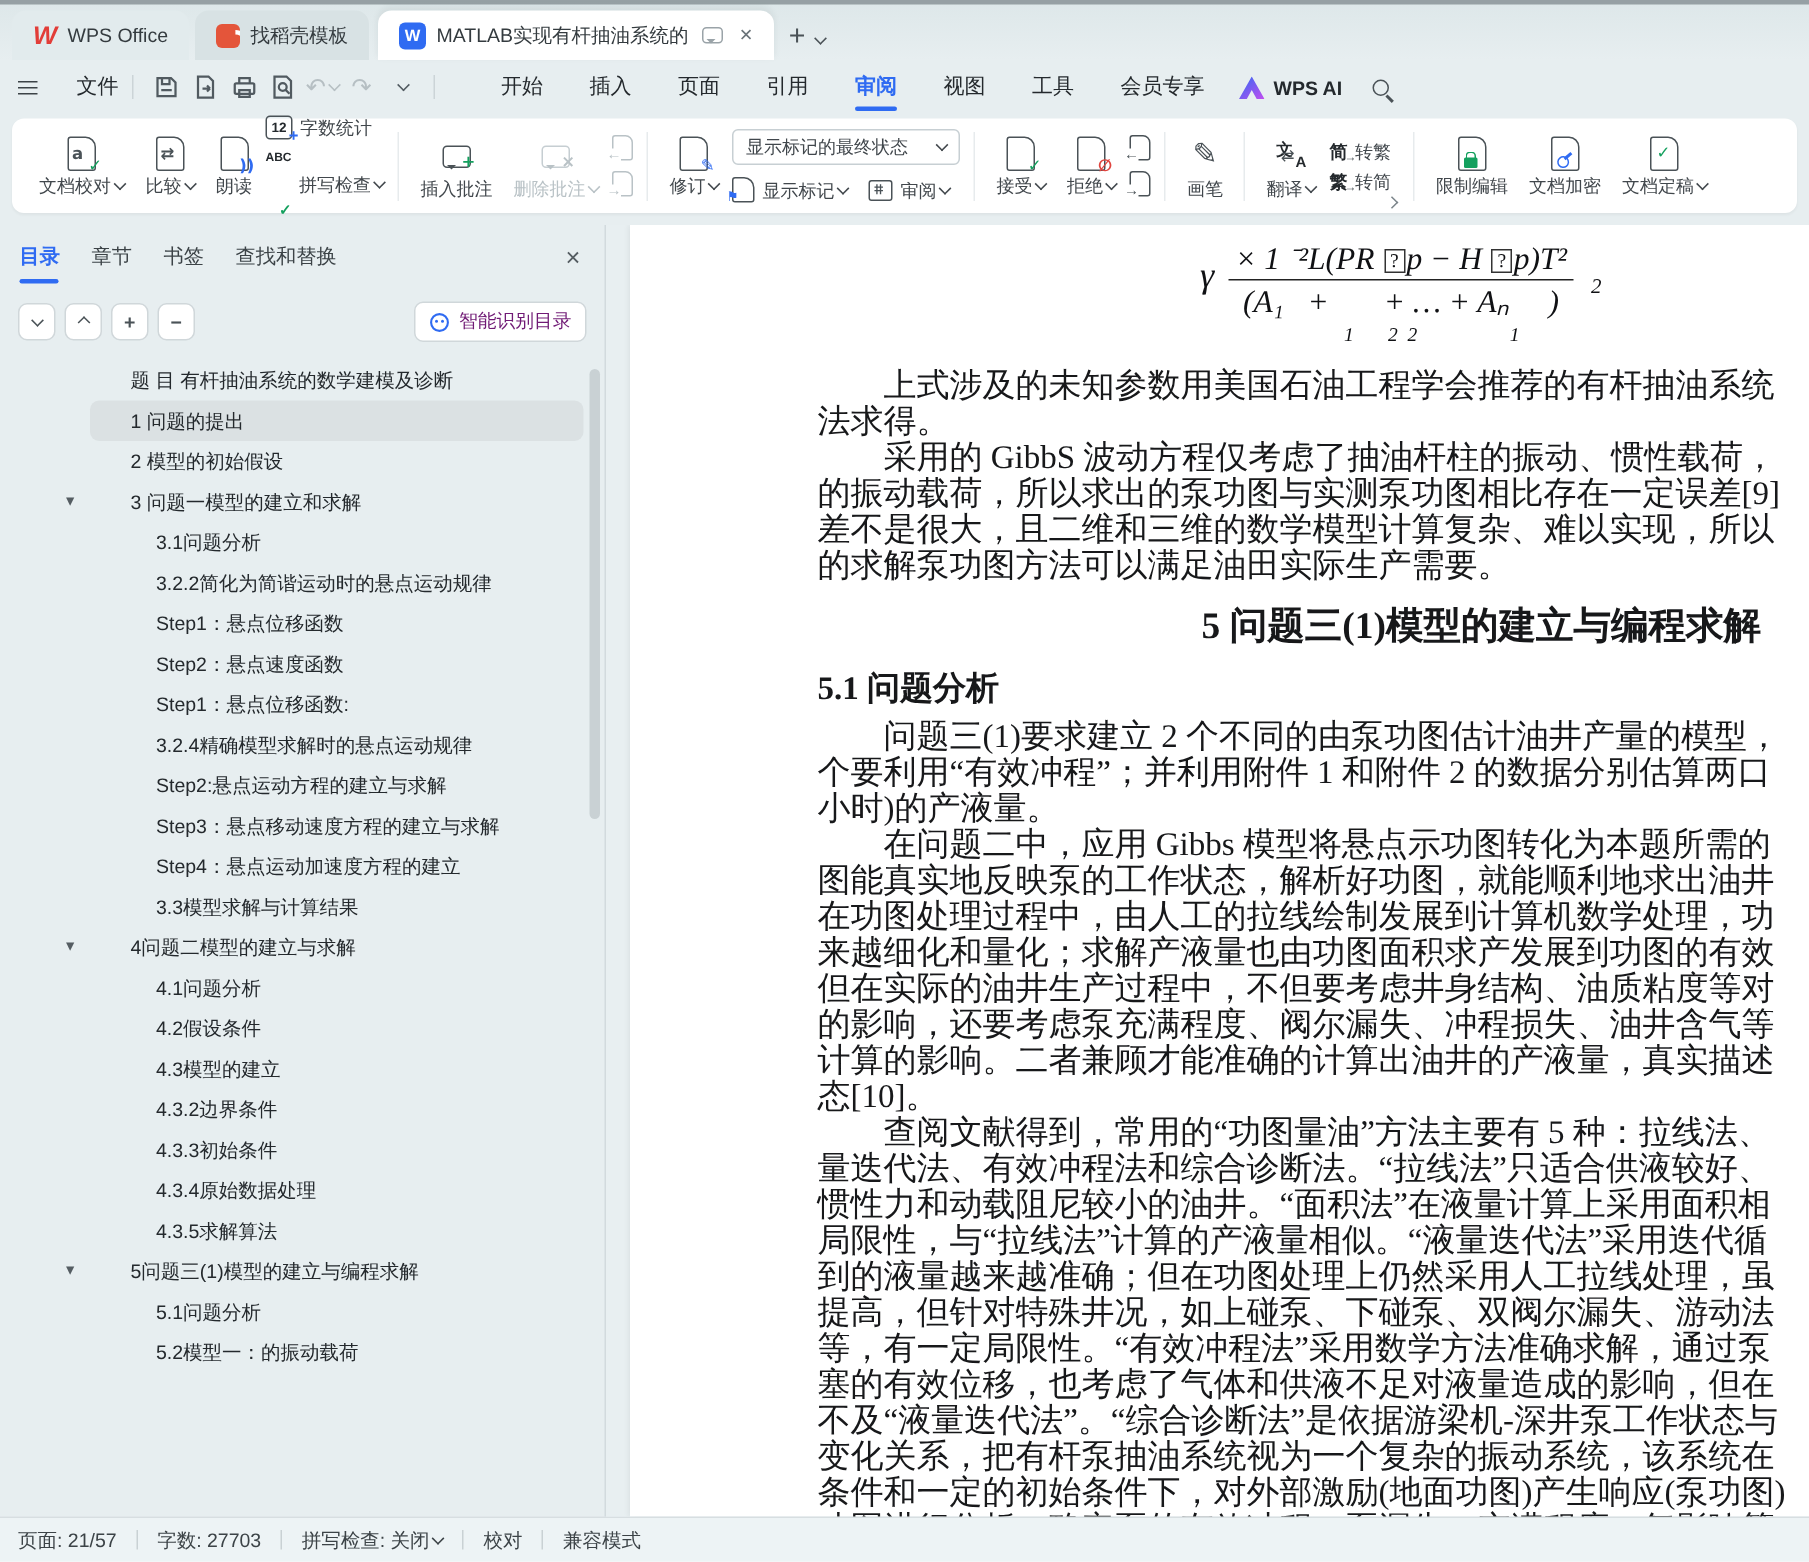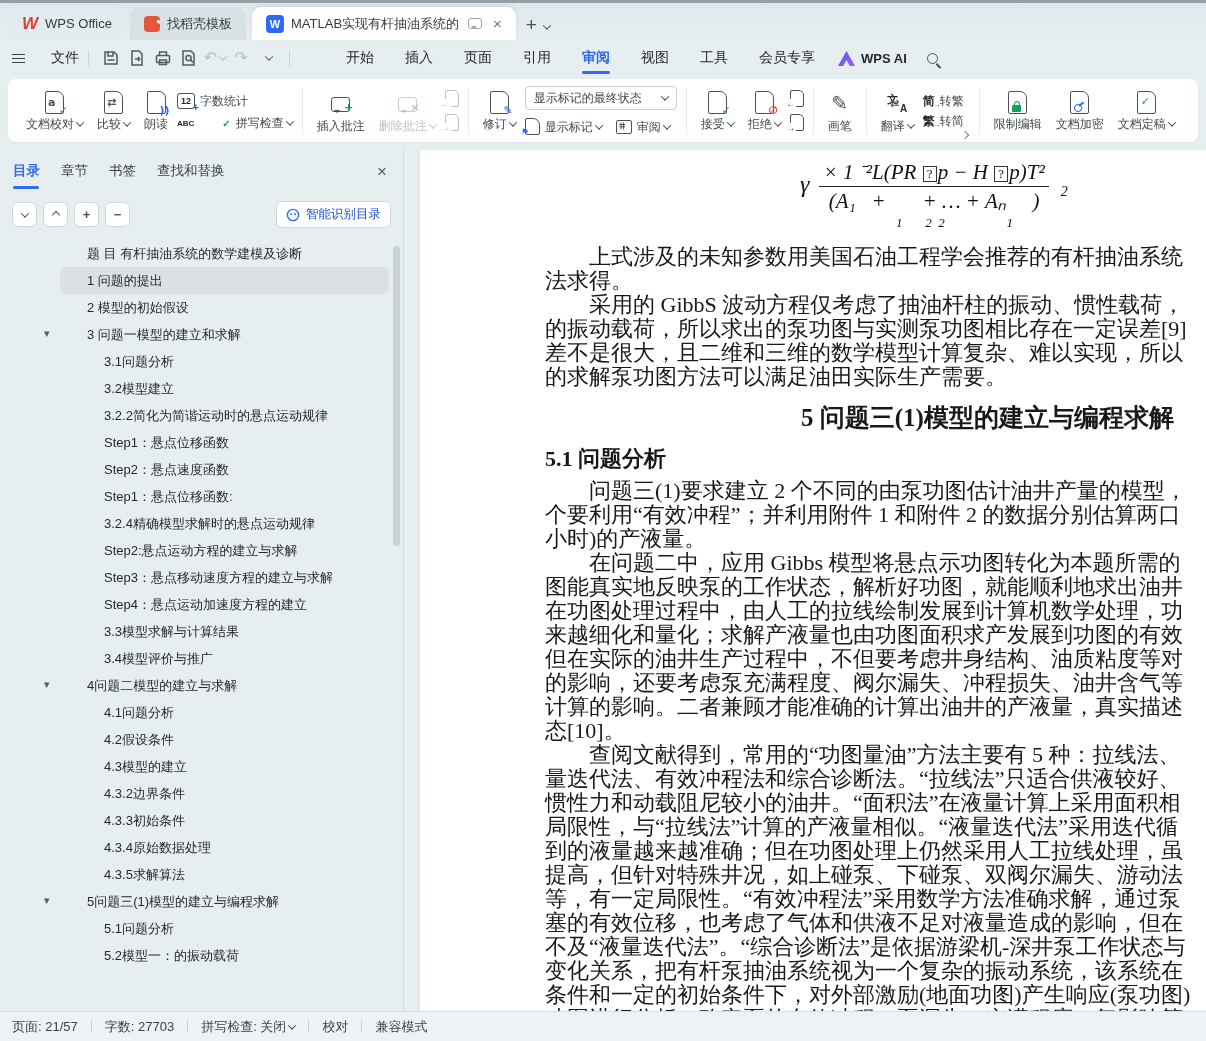--- a/index.html
+++ b/index.html
@@ -29,21 +29,21 @@
   
   .menubar{height:36px;display:flex;align-items:center;padding:0 12px;}
   .hamb{width:13px;height:9px;border-top:1.4px solid #3c4347;border-bottom:1.4px solid #3c4347;position:relative;margin-right:5px;}
   .hamb::after{content:"";position:absolute;left:0;top:3px;width:100%;height:1.4px;background:#3c4347;}
   .file-btn{display:flex;align-items:center;font-size:14px;color:#24292d;gap:21px;}
   .vdiv{width:1px;height:16px;background:#ccd4d7;margin:0 9px;}
   .qbtn{width:26px;height:24px;display:flex;align-items:center;justify-content:center;border-radius:4px;color:#515a60;}
   .qbtn svg{display:block;}
   .qbtn.gray{color:#b6bfc3;}
   .uglyph{font-size:16px;line-height:1;font-family:"DejaVu Sans",sans-serif;}
-  .mtabs{display:flex;align-items:flex-start;gap:29px;margin-left:46px;}
+  .mtabs{display:flex;align-items:flex-start;gap:29px;margin-left:34px;}
   .mtab{font-size:14px;color:#24292d;position:relative;padding:6px 1px;}
   .mtab.active{color:#2f6bf2;font-weight:bold;}
   .mtab.active::after{content:"";position:absolute;left:1px;right:1px;bottom:-1px;height:3px;border-radius:2px;background:#2f6bf2;}
   .ai-logo{display:flex;align-items:center;gap:6px;font-size:13px;font-weight:bold;color:#24292d;margin-left:22px;}
   .search-ic{width:11px;height:11px;border:1.6px solid #4a5257;border-radius:50%;position:relative;margin-left:20px;}
   .search-ic::after{content:"";position:absolute;left:9px;top:9px;width:6px;height:1.6px;background:#4a5257;transform:rotate(45deg);transform-origin:0 0;}
 
   
   .ribbon{padding:3px 8px 8px;height:74px;}
   .ribbon-panel{background:#fff;border-radius:8px;height:100%;display:flex;align-items:center;padding:0 4px;box-shadow:0 1px 2px rgba(31,35,41,.05);}
@@ -63,21 +63,21 @@
   .b-br{right:-4px;bottom:-2px;} .b-c{left:3px;top:6px;}
   .cicon{width:19px;height:15px;border:1.6px solid currentColor;border-radius:3px;position:relative;color:#4a5257;margin-top:3px;}
   .cicon::after{content:"";position:absolute;left:2px;bottom:-5px;border:3px solid transparent;border-top-color:currentColor;}
   .mini-doc{position:relative;width:14px;height:17px;border:1.5px solid currentColor;border-radius:2px 5px 2px 2px;}
   .mini-doc .arr{position:absolute;font-size:10px;font-weight:bold;left:-5px;bottom:-3px;background:#fff;line-height:1;}
   .navcol{display:flex;flex-direction:column;gap:7px;color:#b9c2c6;}
   .navcol.dark{color:#4a5257;}
   .rselect{display:flex;align-items:center;justify-content:space-between;width:152px;height:24px;border:1px solid #c7cfd3;border-radius:4px;padding:0 8px;background:#fff;color:#41474c;font-size:12px;}
   .wc-ic{width:18px;height:16px;border:1.5px solid #4a5257;border-radius:3px;font-size:9px;font-weight:bold;display:flex;align-items:center;justify-content:center;position:relative;color:#24292d;}
   .wc-plus{position:absolute;right:-5px;bottom:-5px;color:#2f6bf2;font-size:11px;font-weight:bold;}
-  .abc{display:inline-flex;align-items:flex-end;line-height:.8;font-size:8px;font-weight:bold;color:#24292d;position:relative;top:1px;gap:28px;}
+  .abc{display:inline-flex;flex-direction:column;align-items:flex-end;line-height:.8;font-size:8px;font-weight:bold;color:#24292d;position:relative;top:1px;gap:28px;}
   .abc .ck{color:#14a05e;font-size:10px;}
   .lockb{position:absolute;width:9px;height:7px;background:#14a05e;border-radius:1px;bottom:2px;left:4px;}
   .lockb::before{content:"";position:absolute;top:-4px;left:1.4px;width:4.4px;height:5px;border:1.5px solid #14a05e;border-bottom:none;border-radius:3px 3px 0 0;}
   .keyb{position:absolute;bottom:3px;left:3px;width:12px;height:10px;transform:rotate(-40deg);}
   .keyb::before{content:"";position:absolute;left:0;top:2px;width:6px;height:6px;border:1.6px solid #2f6bf2;border-radius:50%;}
   .keyb::after{content:"";position:absolute;left:6px;top:4.4px;width:6px;height:1.6px;background:#2f6bf2;}
   .hz{font-size:12px;font-weight:bold;color:#24292d;line-height:1;position:relative;}
   .hz .sub-arr{position:absolute;right:-6px;bottom:-2px;font-size:8px;color:#4a5257;}
   .tricon{position:relative;width:20px;height:20px;}
   .tricon .t1{position:absolute;left:0;top:-1px;font-size:11px;font-weight:bold;color:#24292d;}
@@ -91,21 +91,21 @@
   
   .sidebar{width:404px;flex:none;border-right:1px solid #d2dadd;position:relative;display:flex;flex-direction:column;padding-top:12px;}
   .side-tabs{display:flex;align-items:center;gap:21px;padding:0 16px 0 13px;font-size:13.5px;}
   .stab{color:#3c4347;padding-bottom:9px;position:relative;white-space:nowrap;}
   .stab.active{color:#2f6bf2;font-weight:bold;}
   .stab.active::after{content:"";position:absolute;left:0;width:26px;bottom:0;height:3px;border-radius:2px;background:#2f6bf2;}
   .side-close{margin-left:auto;font-size:17px;color:#555d62;padding-bottom:8px;line-height:1;}
   .side-toolbar{display:flex;align-items:center;gap:6px;padding:12px 12px 8px 12px;}
   .sq{width:25px;height:25px;border:1px solid #d0d7da;border-radius:6px;background:#fff;display:flex;align-items:center;justify-content:center;color:#4a5257;font-size:13px;font-weight:bold;}
   .sq .caret{margin:0;}
-  .smart{margin-left:auto;height:27px;border:1px solid #d0d7da;border-radius:6px;background:#fff;display:flex;align-items:center;gap:6px;padding:0 9px;font-size:12.5px;color:#1d4ed8;text-align:center;}
+  .smart{margin-left:auto;height:27px;border:1px solid #d0d7da;border-radius:6px;background:#fff;display:flex;align-items:center;gap:6px;padding:0 9px;font-size:12.5px;color:#701a75;text-align:center;}
   .toc-list{flex:1;overflow:hidden;padding-top:4px;font-size:13px;color:#24292d;margin-left:32px;}
   .toc-item{height:27px;display:flex;align-items:center;margin:0 14px 0 28px;border-radius:6px;position:relative;white-space:nowrap;padding-left:27px;}
   .toc-item .tri{position:absolute;left:-16px;top:6px;font-size:11px;color:#555d62;visibility:hidden;font-family:"DejaVu Sans",sans-serif;}
   .toc-item.has-arrow .tri{visibility:visible;}
   .toc-item.lvl1{padding-left:44px;}
   .toc-item.selected{background:#dbe1e3;}
   .side-scroll{position:absolute;right:3px;top:96px;width:7px;height:300px;border-radius:4px;background:#c9d1d4;}
 
   
   .docarea{flex:1;position:relative;overflow:hidden;background:#e8eff1;}
@@ -503,24 +503,20 @@
         <div class="toc-item has-arrow">
           <span class="tri">▾</span>
           <span>3 问题一模型的建立和求解</span>
         </div>
         <div class="toc-item lvl1">
 
           <span>3.1问题分析</span>
         </div>
         <div class="toc-item lvl1">
 
-          <span>3.2模型建立</span>
-        </div>
-        <div class="toc-item lvl1">
-
           <span>3.2.2简化为简谐运动时的悬点运动规律</span>
         </div>
         <div class="toc-item lvl1">
 
           <span>Step1：悬点位移函数</span>
         </div>
         <div class="toc-item lvl1">
 
           <span>Step2：悬点速度函数</span>
         </div>
@@ -540,24 +536,20 @@
 
           <span>Step3：悬点移动速度方程的建立与求解</span>
         </div>
         <div class="toc-item lvl1">
 
           <span>Step4：悬点运动加速度方程的建立</span>
         </div>
         <div class="toc-item lvl1">
 
           <span>3.3模型求解与计算结果</span>
-        </div>
-        <div class="toc-item lvl1">
-
-          <span>3.4模型评价与推广</span>
         </div>
         <div class="toc-item has-arrow">
           <span class="tri">▾</span>
           <span>4问题二模型的建立与求解</span>
         </div>
         <div class="toc-item lvl1">
 
           <span>4.1问题分析</span>
         </div>
         <div class="toc-item lvl1">

